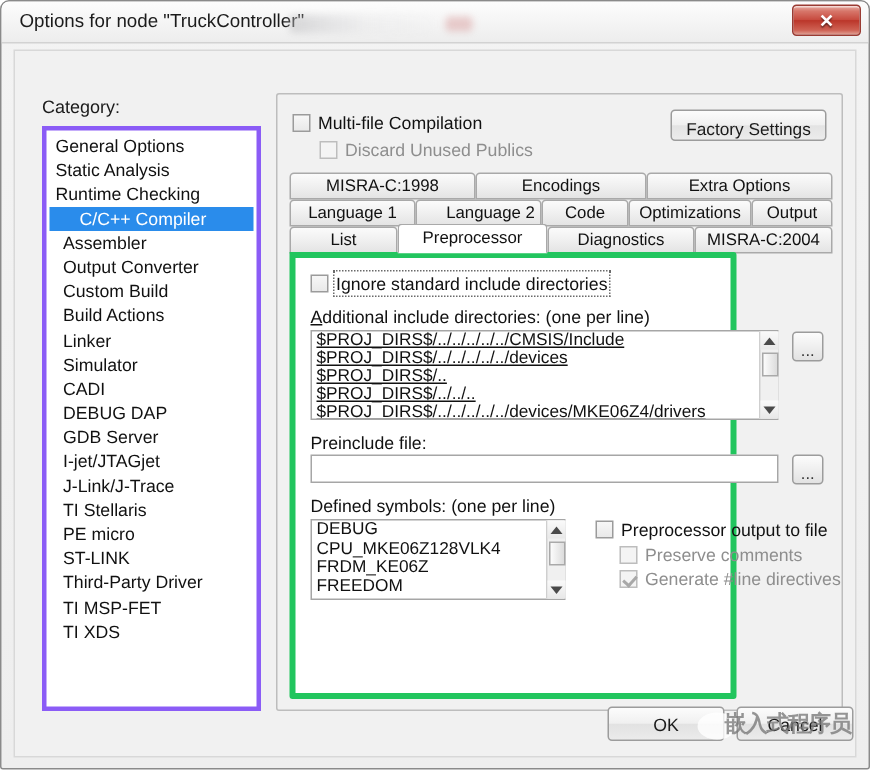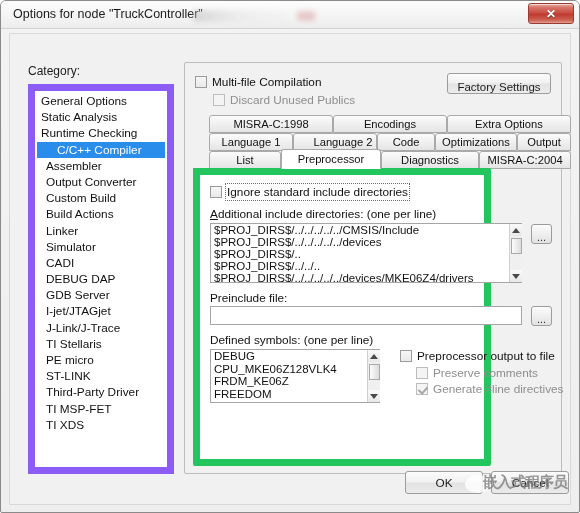--- a/index.html
+++ b/index.html
@@ -91,21 +91,21 @@
   #category-label {
     position: absolute;
     left: 18px; top: 30px;
     font-size: 12px; color: #1b1b1b;
   }
   #category-list {
     position: absolute;
     left: 18px; top: 50px;
     width: 146px; height: 390px;
     background: #ffffff;
-    border: 7px solid #8b5cf6;
+    border: 3px solid #8b5cf6;
     overflow: hidden;
     padding-top: 2px;
   }
   .cat-item {
     height: 16.2px;
     line-height: 16.2px;
     padding-left: 6px;
     font-size: 11.8px;
     color: #111111;
     white-space: nowrap;
@@ -170,21 +170,21 @@
     transform: rotate(42deg);
   }
   .focusbox { outline: 1px dotted #6a6a6a; outline-offset: 1px; }
 
   #cb-multifile { left: 10px; top: 12px; }
   #cb-discard   { left: 28px; top: 30px; }
 
   
   #tabstrip {
     position: absolute;
-    left: 24px; top: 52px;
+    left: 8px; top: 52px;
     width: 298px; height: 54px;
   }
   .tabrow { position: absolute; left: 0; width: 362px; height: 18px; }
   #tabrow0 { top: 0; }
   #tabrow1 { top: 18px; }
   #tabrow2 { top: 36px; }
   .tab {
     position: absolute;
     top: 0;
     height: 18px;
@@ -205,21 +205,21 @@
     line-height: 18px;
     z-index: 5;
   }
 
   
   #tabpanel {
     position: absolute;
     left: 8px; top: 105px;
     width: 298px; height: 298px;
     background: #ffffff;
-    border: 7px solid #22c55e;
+    border: 4px solid #22c55e;
     border-radius: 0 2px 2px 2px;
   }
 
   .fieldlabel {
     position: absolute;
     font-size: 11.8px;
     color: #111111;
     white-space: nowrap;
   }
   .underline-first::first-letter { text-decoration: underline; }
@@ -236,20 +236,21 @@
     border: 1px solid #a6a6a6;
     overflow: hidden;
   }
   .inc-line {
     height: 12px;
     line-height: 12px;
     padding-left: 3px;
     font-size: 11.5px;
     color: #111111;
     white-space: nowrap;
+    text-decoration: underline;
   }
 
   .vscroll {
     position: absolute;
     width: 13px;
     background: #f0f0f0;
     border-left: 1px solid #cfcfcf;
   }
   .vs-arrow {
     position: absolute;

